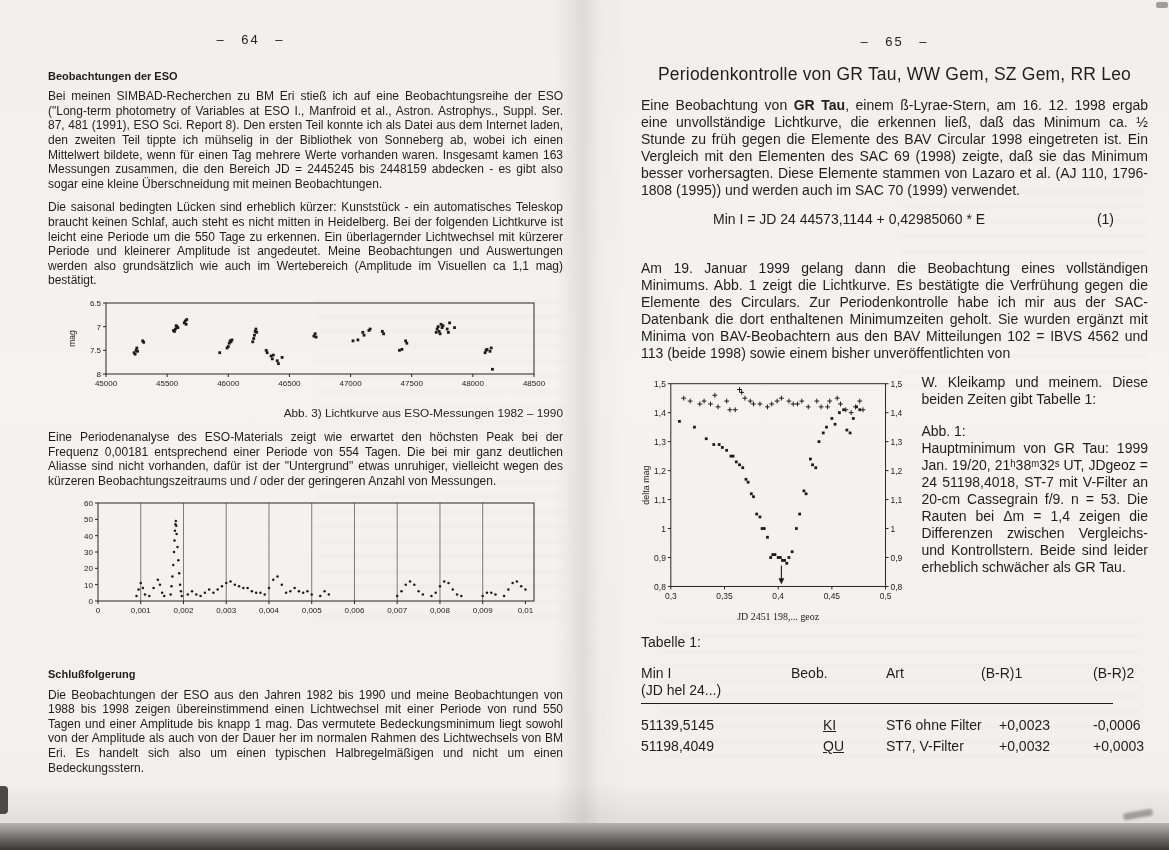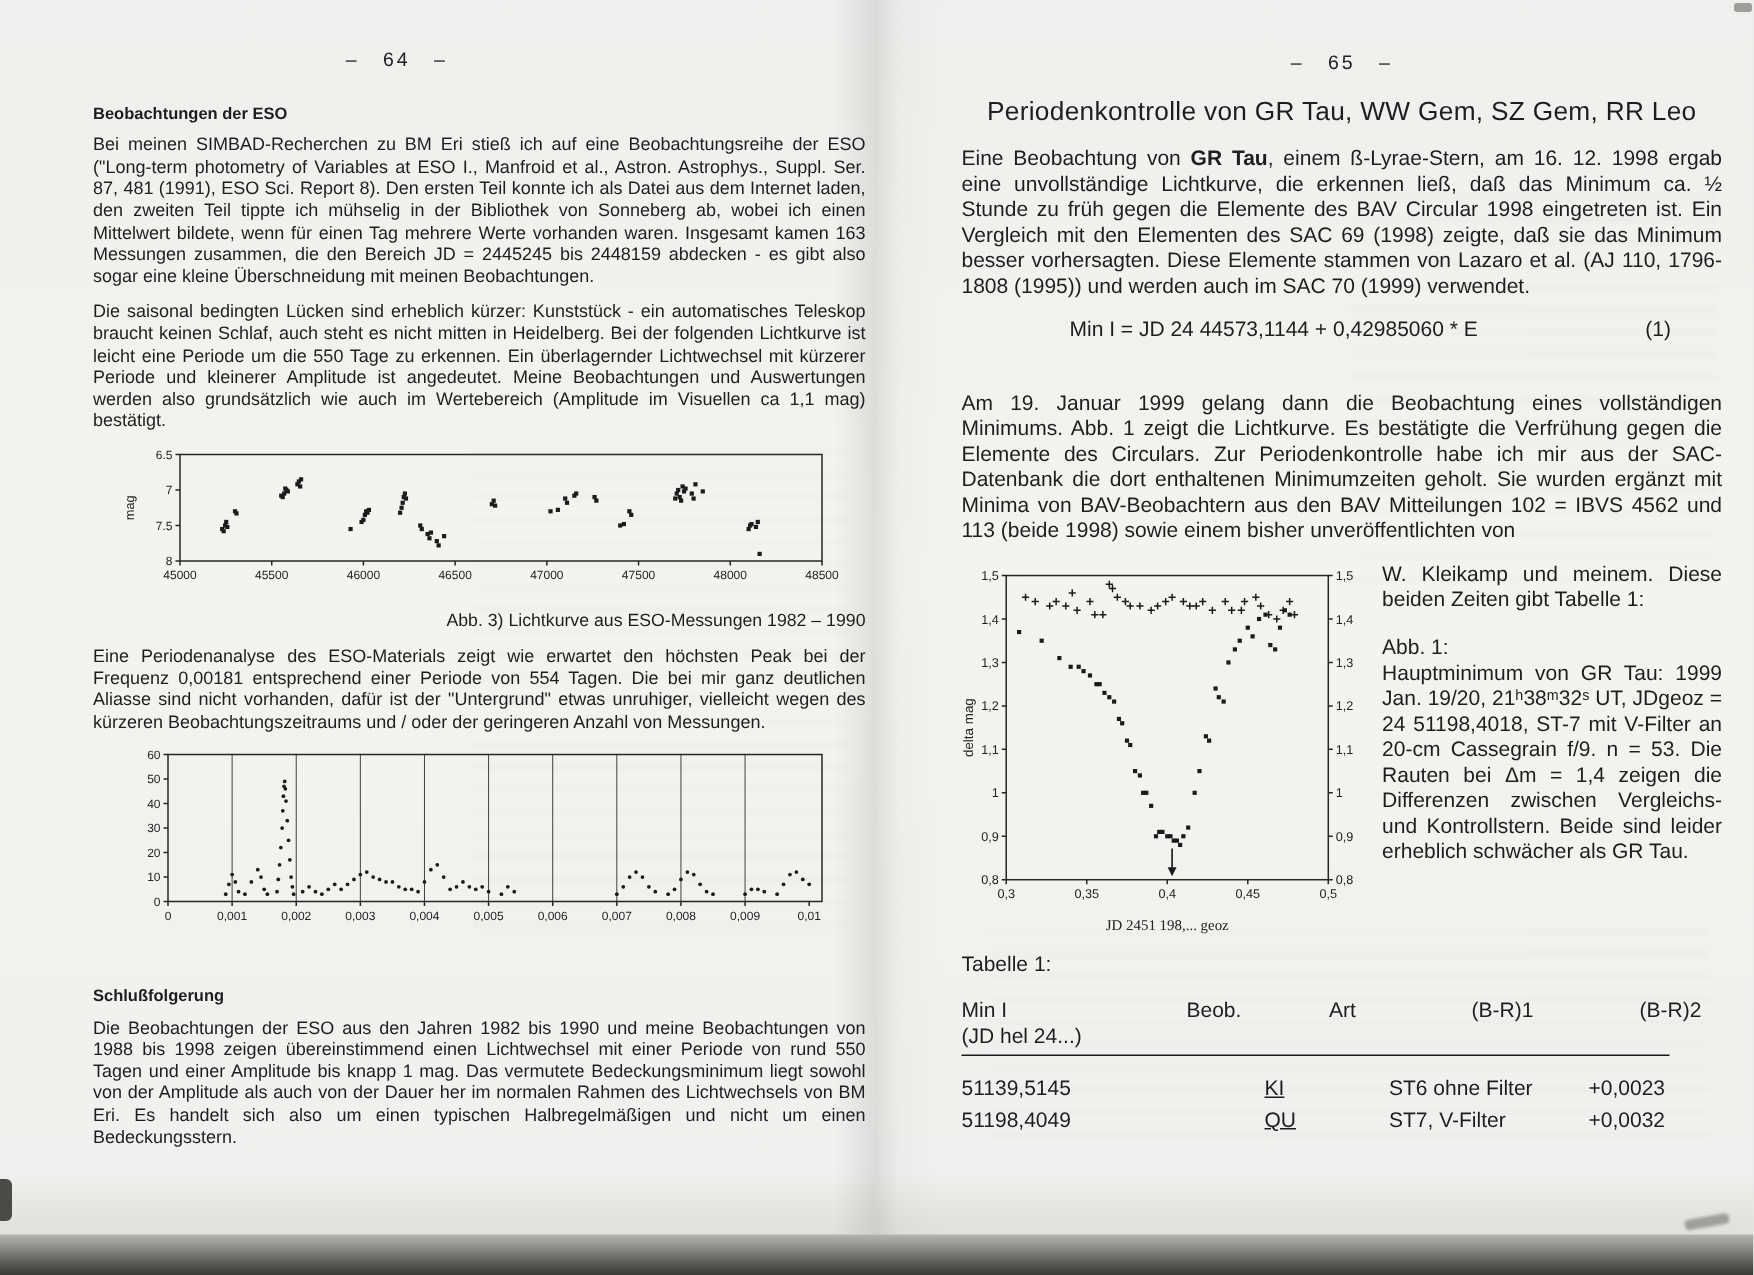--- a/index.html
+++ b/index.html
@@ -12,21 +12,21 @@
   .left-notch{position:absolute;left:0;top:786px;width:8px;height:28px;background:#4b4a47;border-radius:0 4px 4px 0;}
   .corner-speck{position:absolute;right:1px;top:2px;width:12px;height:6px;background:#8a8986;border-radius:2px;opacity:.8;}
   .br-dash{position:absolute;right:16px;bottom:32px;width:30px;height:7px;background:rgba(105,104,100,.55);
         transform:rotate(-10deg);border-radius:3px;filter:blur(1px);}
   .spine{position:absolute;left:556px;top:0;width:72px;height:850px;
         background:linear-gradient(90deg,rgba(0,0,0,0) 0%,rgba(0,0,0,0.085) 38%,rgba(0,0,0,0.02) 60%,rgba(0,0,0,0) 100%);}
   .ghost{position:absolute;pointer-events:none;opacity:.45;filter:blur(1.6px);
         background:repeating-linear-gradient(180deg,rgba(95,95,92,.07) 0 3px,rgba(0,0,0,0) 3px 15px);}
   
   .col{position:absolute;top:0;}
-  #left-col{left:62px;width:515px;font-size:12px;line-height:14.6px;}
+  #left-col{left:48px;width:515px;font-size:12px;line-height:14.6px;}
   #right-col{left:641px;width:507px;font-size:14px;line-height:17px;}
   .pagenum{text-align:center;font-size:13px;letter-spacing:2px;word-spacing:10px;margin-top:33px;color:#222;}
   #left-col .pagenum{margin-right:110px;}
   .h-bold{font-weight:bold;font-size:11px;margin:21px 0 6px 0;}
   .para{text-align:justify;margin:0 0 9px 0;}
   #right-col .para{margin:0 0 12px 0;}
   .title{font-size:17.5px;text-align:center;margin:16px 0 14px 0;letter-spacing:.2px;}
   .formula{position:relative;margin:4px 0 32px 72px;font-size:14px;}
   .formula .fnum{position:absolute;right:34px;top:0;}
   .figure{text-align:center;margin:6px 0 2px 0;}
@@ -34,21 +34,21 @@
   .figrow{display:flex;gap:10px;margin:2px 0 10px 0;}
   .sidecol{width:228px;font-size:14px;line-height:17px;text-align:justify;}
   .sidecol .abb-label{margin:15px 0 0 0;}
   .contact{margin-top:13px;font-size:12px;line-height:15.5px;}
   .tlabel{margin:10px 0 14px 0;}
   
   .tgrid{display:grid;grid-template-columns:150px 95px 95px 112px 1fr;width:485px;}
   .tgrid div{white-space:nowrap;}
   .thead{margin-bottom:2px;}
   .trule{width:472px;height:1px;background:#1c1c1c;margin:4px 0 12px 0;}
-  .trow{margin-bottom:2px;line-height:19px;gap:20px;}
+  .trow{margin-bottom:2px;line-height:19px;}
   .trow .c2{padding-left:32px;text-decoration:underline;}
   .trow .c4{padding-left:18px;}
   svg text{fill:#222;}
 </style>
 </head>
 <body>
 
 <div id="scan">
 
   <div class="spine"></div>
@@ -297,21 +297,21 @@
           <circle cx="425.25490196078425" cy="95.83333333333333" r="1.25" fill="#1b1b1b"></circle>
           <circle cx="429.5294117647058" cy="97.46666666666667" r="1.25" fill="#1b1b1b"></circle>
           <circle cx="438.078431372549" cy="99.1" r="1.25" fill="#1b1b1b"></circle>
           <circle cx="442.35294117647055" cy="92.56666666666666" r="1.25" fill="#1b1b1b"></circle>
           <circle cx="446.62745098039215" cy="86.03333333333333" r="1.25" fill="#1b1b1b"></circle>
           <circle cx="450.9019607843137" cy="84.4" r="1.25" fill="#1b1b1b"></circle>
           <circle cx="455.1764705882353" cy="89.3" r="1.25" fill="#1b1b1b"></circle>
           <circle cx="459.45098039215685" cy="92.56666666666666" r="1.25" fill="#1b1b1b"></circle>
         </svg>
     </div>
-    <div class="h-bold" style="margin-top:26px;">Schlußfolgerung</div>
+    <div class="h-bold" style="margin-top:36px;">Schlußfolgerung</div>
     <p class="para">Die Beobachtungen der ESO aus den Jahren 1982 bis 1990 und meine Beobachtungen von 1988 bis 1998 zeigen übereinstimmend einen Lichtwechsel mit einer Periode von rund 550 Tagen und einer Amplitude bis knapp 1 mag. Das vermutete Bedeckungsminimum liegt sowohl von der Amplitude als auch von der Dauer her im normalen Rahmen des Lichtwechsels von BM Eri. Es handelt sich also um einen typischen Halbregelmäßigen und nicht um einen Bedeckungsstern.</p>
     <div class="contact">
     </div>
   </div>
 
   <div class="col" id="right-col">
     <div class="pagenum">– 65 –</div>
     <div class="title">Periodenkontrolle von GR Tau, WW Gem, SZ Gem, RR Leo</div>
     <p class="para"><span>Eine Beobachtung von </span><b>GR Tau</b><span>, einem ß-Lyrae-Stern, am 16. 12. 1998 ergab eine unvollständige Lichtkurve, die erkennen ließ, daß das Minimum ca. ½ Stunde zu früh gegen die Elemente des BAV Circular 1998 eingetreten ist. Ein Vergleich mit den Elementen des SAC 69 (1998) zeigte, daß sie das Minimum besser vorhersagten. Diese Elemente stammen von Lazaro et al. (AJ 110, 1796-1808 (1995)) und werden auch im SAC 70 (1999) verwendet.</span></p>
     <div class="formula">

